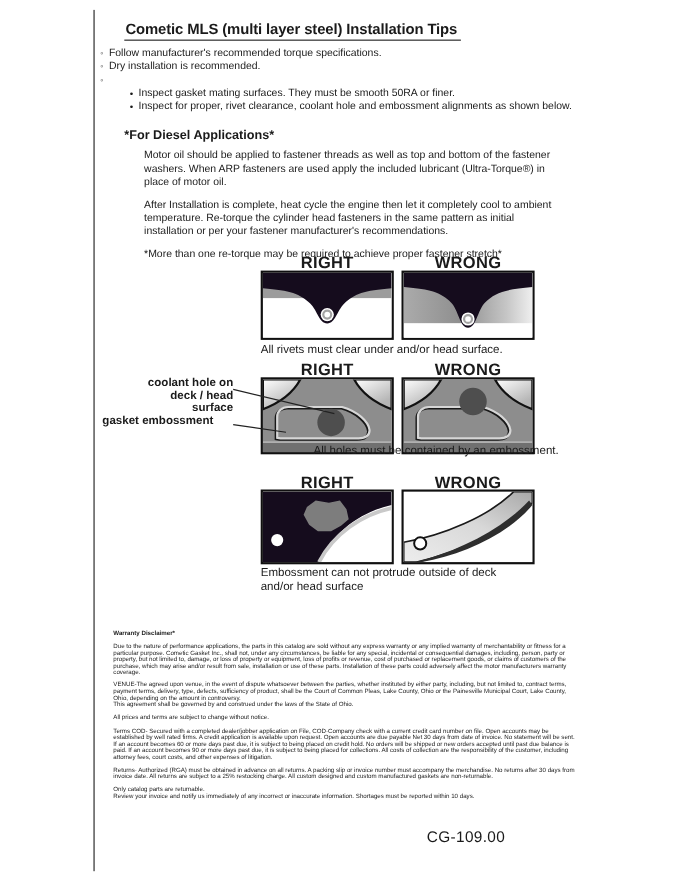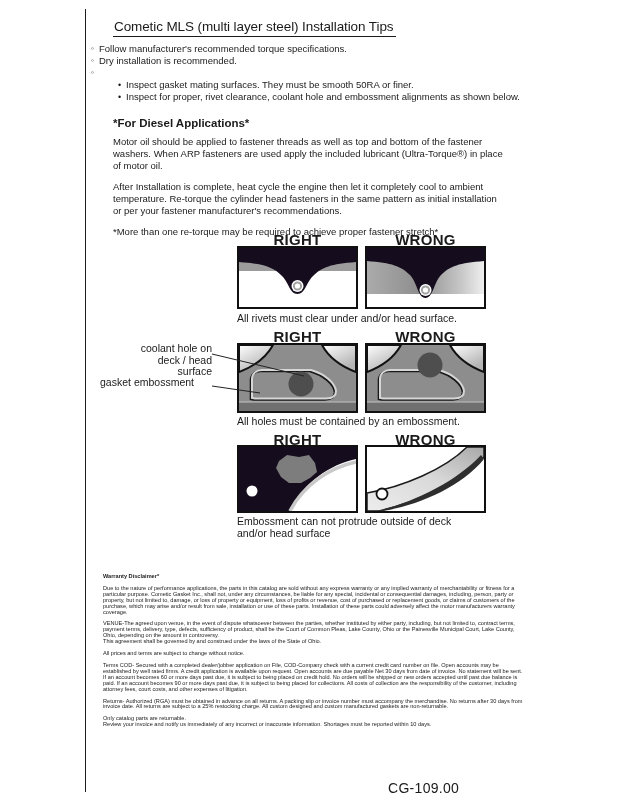--- a/index.html
+++ b/index.html
@@ -4,59 +4,59 @@
 <style>
   html,body{margin:0;padding:0;background:#ffffff;}
   .page{
     position:relative;width:618px;height:800px;background:#ffffff;overflow:hidden;
     font-family:"Liberation Sans",sans-serif;color:#1a1a1a;
   }
   .vrule{position:absolute;left:85px;top:9px;width:1px;height:783px;background:#1c1c1c;}
 
   .title{
     position:absolute;left:113px;top:19px;
-    font-size:13.5px;font-weight:normal;letter-spacing:-0.1px;
+    font-size:13.5px;font-weight:bold;letter-spacing:-0.1px;
     border-bottom:1.6px solid #1a1a1a;padding:0 3px 2px 1px;white-space:nowrap;
   }
 
   .tips{position:absolute;left:89px;top:43px;width:460px;font-size:9.5px;line-height:12px;}
   .tip{display:flex;gap:3px;}
   .marker{width:7px;flex:none;text-align:center;}
   .tip.main .marker{font-size:8px;}
   .tip.sub{margin-left:27px;}
   .tip.sub .marker{font-size:9px;}
 
   .diesel{position:absolute;left:113px;top:117px;width:392px;font-size:9.5px;line-height:12px;}
   .diesel .dh{font-size:11.5px;font-weight:bold;margin:0 0 7px 0;}
-  .diesel p{margin:0 0 9px 0;}
+  .diesel p{margin:0 0 9px 18px;}
 
   .dg-label-row{position:absolute;left:237px;width:249px;display:flex;}
   .dg-label{width:121px;text-align:center;font-size:15px;font-weight:bold;letter-spacing:0.3px;}
   .dg-label + .dg-label{margin-left:7px;}
   #r1-labels{top:231px;} #r2-labels{top:328px;} #r3-labels{top:431px;}
 
   .dg-panels{position:absolute;left:237px;display:flex;gap:7px;}
   #r1-panels{top:246px;} #r2-panels{top:343px;} #r3-panels{top:445px;}
   .panel{border:2px solid #101010;background:#fff;font-size:0;line-height:0;}
   .panel svg{display:block;}
 
   .dg-caption{position:absolute;left:237px;font-size:10.5px;line-height:12px;}
-  #r1-cap{top:312px;} #r2-cap{top:415px;} #r3-cap{top:515px;width:215px;}
-
-  .ann{position:absolute;text-align:right;font-size:10.5px;line-height:11.5px;}
+  #r1-cap{top:312px;} #r2-cap{top:404px;margin-left:48px;} #r3-cap{top:515px;width:215px;}
+
+  .ann{position:absolute;text-align:right;font-size:10.5px;line-height:11.5px;font-weight:bold;}
   #ann-coolant{left:122px;top:343px;width:90px;}
   #ann-gasket{left:68px;top:377px;width:126px;}
   .leader-svg{position:absolute;left:208px;top:342px;}
 
   .legal{position:absolute;left:103px;top:574px;width:424px;font-size:5.6px;line-height:5.9px;color:#222;}
   .legal .lg-h{font-weight:bold;margin:0 0 6px 0;}
   .legal p{margin:0 0 6px 0;}
   .legal p.tight{margin:0;}
 
-  .footer-code{position:absolute;left:388px;top:780px;font-size:14px;letter-spacing:0.3px;}
+  .footer-code{position:absolute;left:388px;top:752px;font-size:14px;letter-spacing:0.3px;}
 </style>
 </head>
 <body>
 
 <div class="page">
 
   <div class="vrule"></div>
 
   <div class="title">Cometic MLS (multi layer steel) Installation Tips</div>
 

